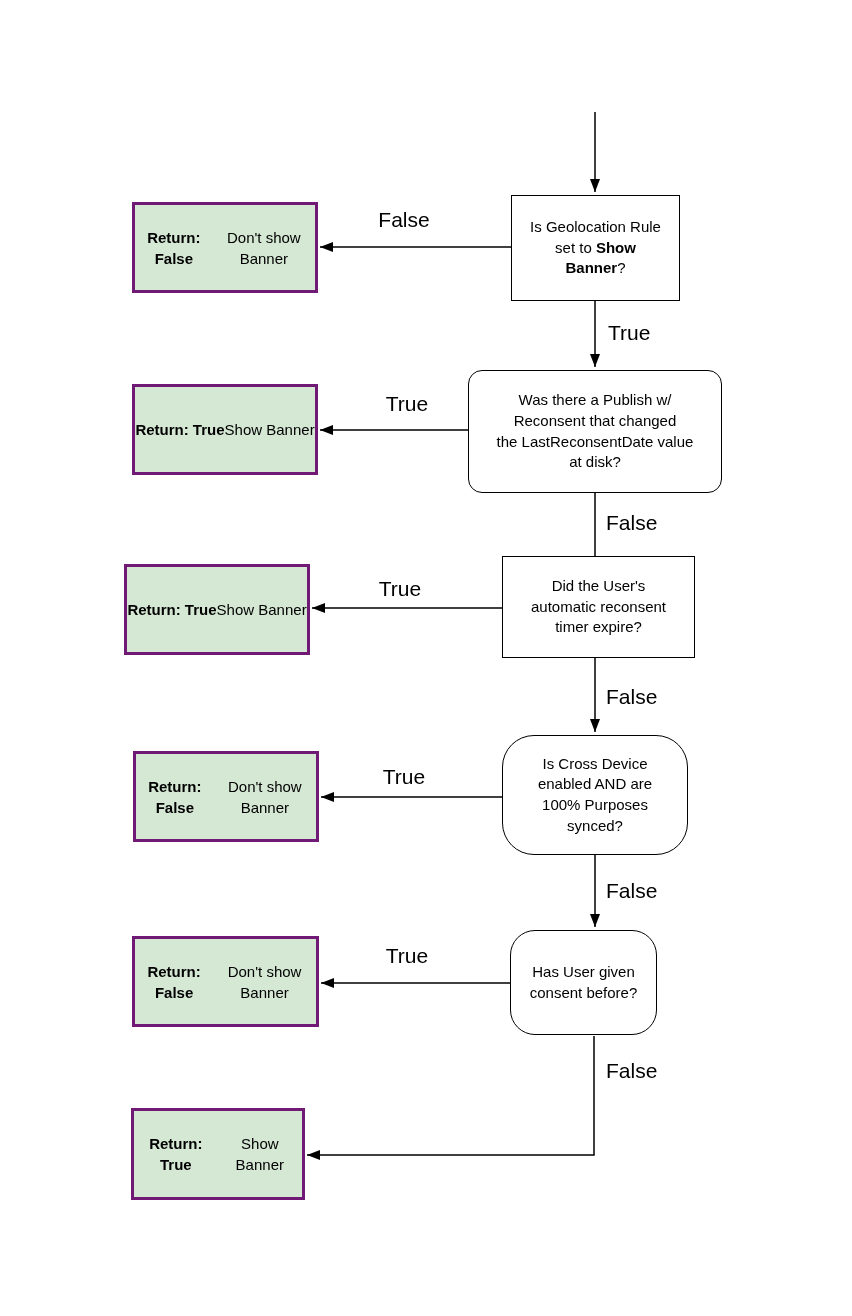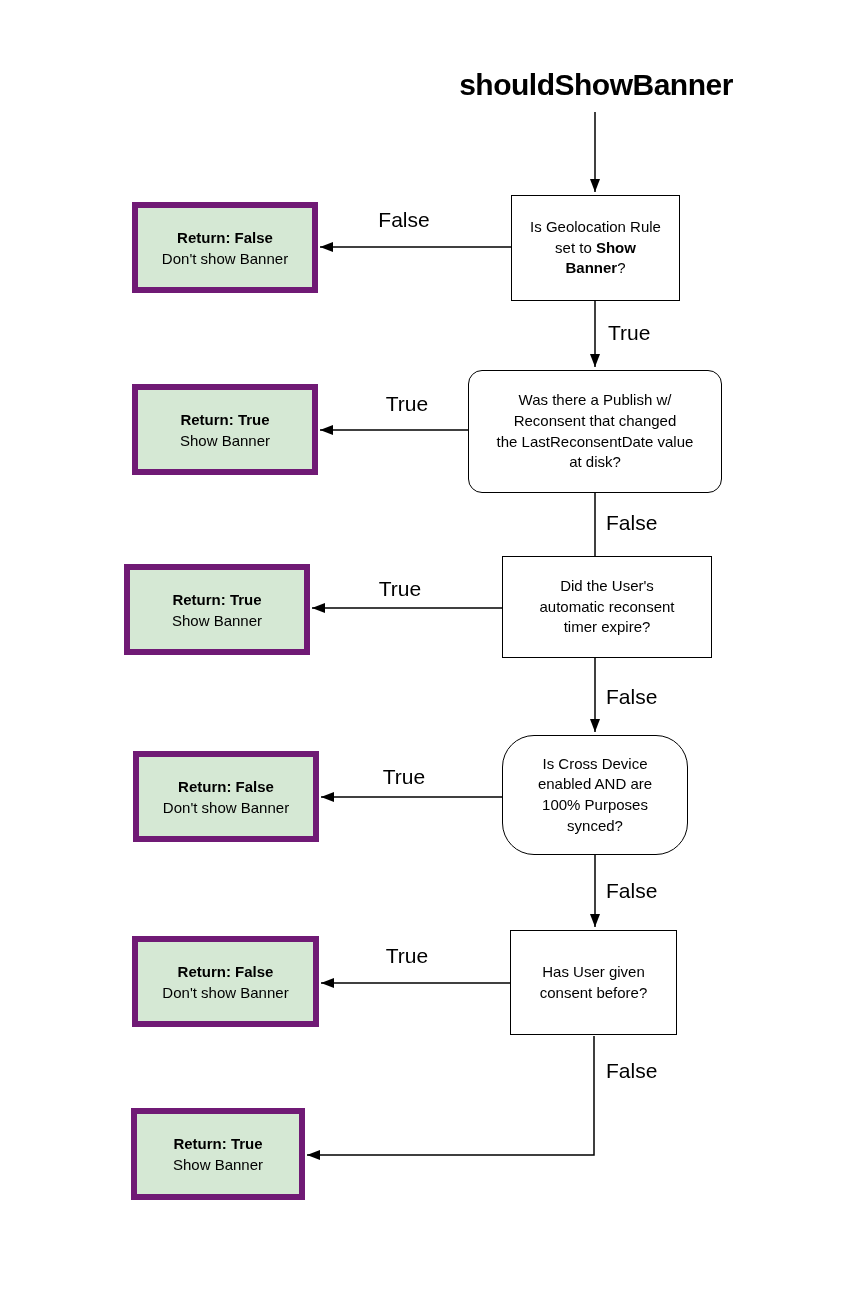--- a/index.html
+++ b/index.html
@@ -17,35 +17,35 @@
     position:absolute; box-sizing:border-box;
     display:flex; align-items:center; justify-content:center;
     text-align:center; font-size:15px;
   }
   .decision {
     background:#ffffff; border:1.5px solid #000000;
     line-height:1.38; white-space:pre-line; padding:4px 0;
   }
   .decision b { font-weight:bold; }
   .result {
-    background:#d5e8d4; border:6px solid #701a75;
-    flex-direction:column; line-height:1.4;
+    background:#d5e8d4; border:3px solid #701a75;
+    flex-direction:row; line-height:1.4;
   }
   .result .r-title { font-weight:bold; }
   .edge-label {
     position:absolute; font-size:21px; white-space:nowrap; line-height:18px;
   }
   .edge-label.center { transform:translateX(-50%); }
 
   
   #d1 { left:511px; top:195px; width:169px; height:106px; }
   #d2 { left:468px; top:370px; width:254px; height:123px;border-radius:14px; }
-  #d3 { left:502px; top:556px; width:210px; height:102px; }
+  #d3 { left:502px; top:556px; width:193px; height:102px; }
   #d4 { left:502px; top:735px; width:186px; height:120px;border-radius:32px; }
-  #d5 { left:510px; top:930px; width:167px; height:105px; }
+  #d5 { left:510px; top:930px; width:147px; height:105px;border-radius:25px; }
   #g1 { left:132px; top:202px; width:186px; height:91px; }
   #g2 { left:132px; top:384px; width:186px; height:91px; }
   #g3 { left:124px; top:564px; width:186px; height:91px; }
   #g4 { left:133px; top:751px; width:186px; height:91px; }
   #g5 { left:132px; top:936px; width:187px; height:91px; }
   #g6 { left:131px; top:1108px; width:174px; height:92px; }
 
   
   #l-d1-false { left:404px; top:211px; }
   #l-d1-true  { left:608px; top:324px; }
@@ -56,21 +56,20 @@
   #l-d4-true  { left:404px; top:768px; }
   #l-d4-false { left:606px; top:882px; }
   #l-d5-true  { left:407px; top:947px; }
   #l-d5-false { left:606px; top:1062px; }
 </style>
 </head>
 <body>
 
 <div class="canvas">
 
-  <div class="page-title">shouldShowBanner</div>
 
   <svg class="edges-layer" width="852" height="1316" viewBox="0 0 852 1316" xmlns="http://www.w3.org/2000/svg">
     <defs>
       <marker id="arrow" markerUnits="userSpaceOnUse" markerWidth="14" markerHeight="12" refX="13" refY="5" orient="auto">
         <path d="M0,0 L13,5 L0,10 Z" fill="#000000"></path>
       </marker>
     </defs>
     <line x1="595" y1="112" x2="595" y2="192" stroke="#000" stroke-width="1.5" marker-end="url(#arrow)"></line>
     <line x1="511" y1="247" x2="320" y2="247" stroke="#000" stroke-width="1.5" marker-end="url(#arrow)"></line>
     <line x1="595" y1="301" x2="595" y2="367" stroke="#000" stroke-width="1.5" marker-end="url(#arrow)"></line>

